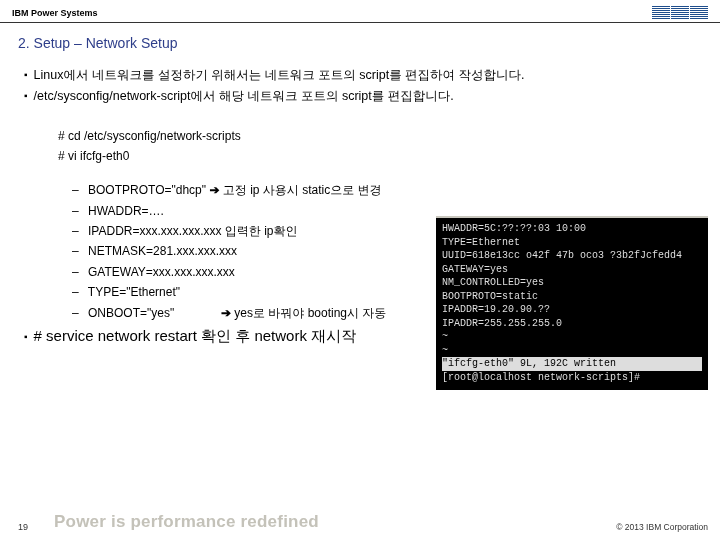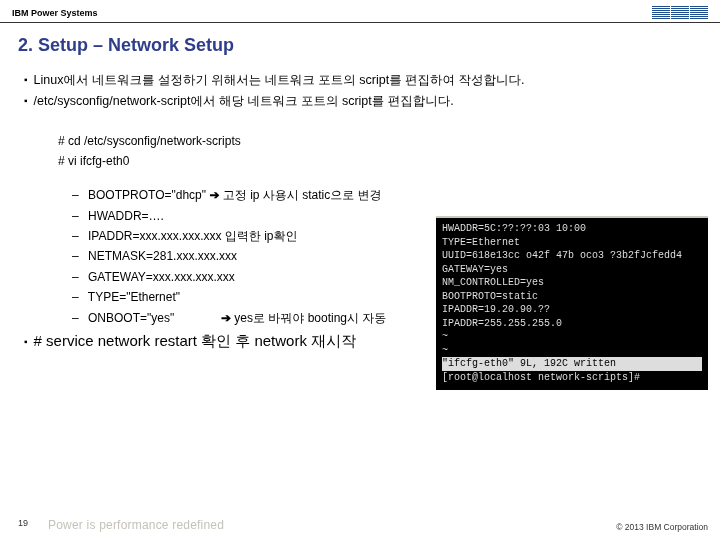--- a/index.html
+++ b/index.html
@@ -33,22 +33,22 @@
     display: inline-block;
     width: 18px;
     height: 14px;
     background: repeating-linear-gradient(
       to bottom,
       #1f4e8c 0px, #1f4e8c 1px,
       transparent 1px, transparent 2px
     );
   }
   .title {
-    font-size: 18px;
-    font-weight: bold;
+    font-size: 14px;
+    font-weight: normal;
     color: #2e3e8a;
     padding: 12px 18px 14px 18px;
   }
   .content {
     padding: 0 24px 0 24px;
     font-size: 12.5px;
     line-height: 1.7;
   }
   ul.main { list-style: none; }
   ul.main > li::before {
@@ -116,33 +116,33 @@
     align-items: flex-end;
     justify-content: space-between;
     padding: 0 12px 0 18px;
   }
   .page-num {
     font-size: 9px;
     color: #333;
     margin-right: 10px;
   }
   .tagline {
-    font-size: 12px;
-    font-weight: normal;
+    font-size: 17px;
+    font-weight: bold;
     color: #c4c2b9;
     letter-spacing: 0.2px;
   }
   .copyright {
     font-size: 8.5px;
     color: #333;
   }
   .footer-left {
     display: flex;
-    align-items: flex-start;
-    gap: 10px;
+    align-items: flex-end;
+    gap: 16px;
   }
 </style>
 </head>
 <body>
 
 <div class="header">
   <div class="brand">IBM Power Systems</div>
   <div class="ibm-logo">
     <span></span>
       <span></span>

